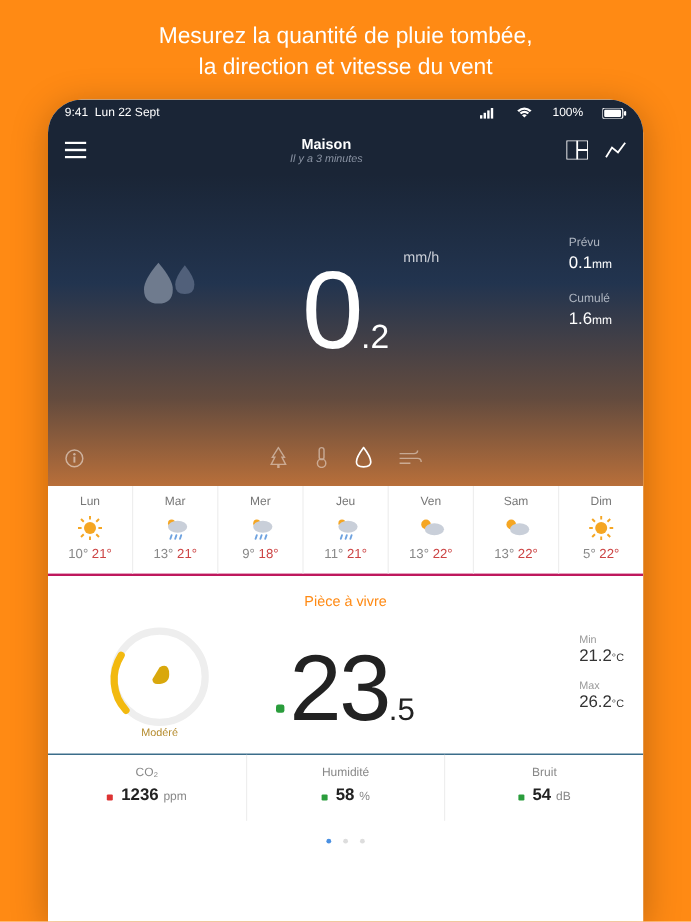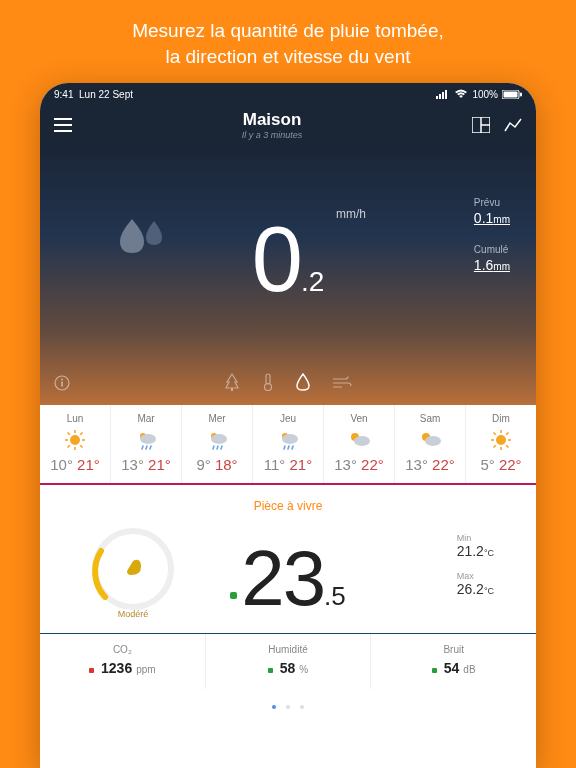--- a/index.html
+++ b/index.html
@@ -17,69 +17,69 @@
     margin: 0 40px; flex: 1;
     background: #fff; border-radius: 28px 28px 0 0; overflow: hidden;
     display: flex; flex-direction: column;
     box-shadow: 0 6px 30px rgba(0,0,0,.25);
   }
   .statusbar {
     height: 22px; background: #1a2536; color: #fff;
     display: flex; justify-content: space-between; align-items: center;
     padding: 0 14px; font-size: 10px; font-weight: 500;
   }
-  .status-right { display: flex; align-items: center; gap: 4px; }
+  .status-right { display: flex; align-items: center; gap: 16px; }
   .status-right svg { display: block; }
   .appheader {
     background: #1a2536; color: #fff; height: 40px;
     display: flex; align-items: center; justify-content: space-between;
     padding: 0 14px;
   }
   .header-center { text-align: center; flex: 1; }
-  .h-title { font-size: 17px; font-weight: 600; }
+  .h-title { font-size: 12px; font-weight: 600; }
   .h-sub { font-size: 9px; color: #8a93a3; font-style: italic; }
   .header-right { display: flex; gap: 14px; }
   .iconbtn svg { display: block; }
   .hero {
     height: 260px; position: relative; color: #fff;
     background: linear-gradient(to bottom, #1a2536 0%, #22344f 35%, #634b3e 72%, #b86f3a 100%);
     display: flex; flex-direction: column;
   }
   .hero-main { flex: 1; display: flex; align-items: center; justify-content: center; position: relative; }
   .rain-icon { position: absolute; left: 70px; top: 60px; }
   .big-value { display: flex; align-items: baseline; font-weight: 300; }
   .big-int { font-size: 92px; line-height: 1; letter-spacing: -2px; }
   .big-dec { font-size: 28px; font-weight: 400; }
   .big-unit { position: absolute; top: 62px; left: 296px; font-size: 12px; color: #c9ced6; }
   .hero-right { position: absolute; right: 26px; top: 52px; font-size: 11px; text-align: left; }
   .hr-block { margin-bottom: 18px; }
   .hr-label { color: #aeb5c0; font-size: 10px; margin-bottom: 2px; }
-  .hr-val { font-size: 14px; text-decoration: underline; }
+  .hr-val { font-size: 14px; }
   .hr-val small { font-size: 10px; }
   .hero-bottom { display: flex; align-items: center; justify-content: center; gap: 22px; padding-bottom: 10px; position: relative; }
   .hero-info { position: absolute; left: 14px; bottom: 10px; opacity: .5; }
   .tabicon { opacity: .45; }
   .tabicon.active { opacity: 1; }
   .forecast { display: flex; background: #fff; border-bottom: 2px solid #be185d; }
   .day { flex: 1; padding: 8px 0 10px; text-align: center; border-right: 1px solid #eee; }
   .day:last-child { border-right: none; }
   .day-name { font-size: 10px; color: #777; margin-bottom: 4px; }
   .day-iconwrap { height: 24px; display: flex; justify-content: center; align-items: center; margin-bottom: 4px; }
-  .day-temps { font-size: 15px; color: #888; }
+  .day-temps { font-size: 11px; color: #888; }
   .day-temps .hi { color: #c44; }
   .room { background: #fff; flex: 1; padding: 14px 0 0; display: flex; flex-direction: column; }
   .room-title { text-align: center; color: #ff8a14; font-size: 12px; font-weight: 500; margin-bottom: 10px; }
   .room-main { display: flex; align-items: center; justify-content: center; position: relative; height: 110px; }
   .gauge-wrap { position: absolute; left: 38px; top: -4px; width: 110px; text-align: center; }
   .gauge-label { margin-top: -14px; font-size: 9px; color: #b48a2b; }
   .temp-val { display: flex; align-items: baseline; font-weight: 300; color: #222; }
   .temp-dot { width: 7px; height: 7px; border-radius: 2px; background: #2a9d3c; align-self: flex-end; margin-bottom: 18px; margin-right: 4px; }
   .temp-int { font-size: 78px; line-height: 1; letter-spacing: -2px; }
   .temp-dec { font-size: 26px; }
-  .room-right { position: absolute; right: 42px; top: 10px; font-size: 10px; }
+  .room-right { position: absolute; right: 16px; top: 10px; font-size: 10px; }
   .rr-block { margin-bottom: 12px; }
   .rr-label { color: #999; font-size: 9px; }
   .rr-val { font-size: 14px; color: #333; }
   .rr-val small { font-size: 9px; }
   .metrics { display: flex; border-top: 1px solid #0c4a6e; }
   .metric { flex: 1; text-align: center; padding: 10px 0 12px; border-right: 1px solid #eee; }
   .metric:last-child { border-right: none; }
   .m-label { font-size: 10px; color: #888; margin-bottom: 4px; }
   .m-val { font-size: 14px; color: #222; display: inline-flex; align-items: baseline; gap: 4px; }
   .m-val small { font-size: 10px; color: #888; }

